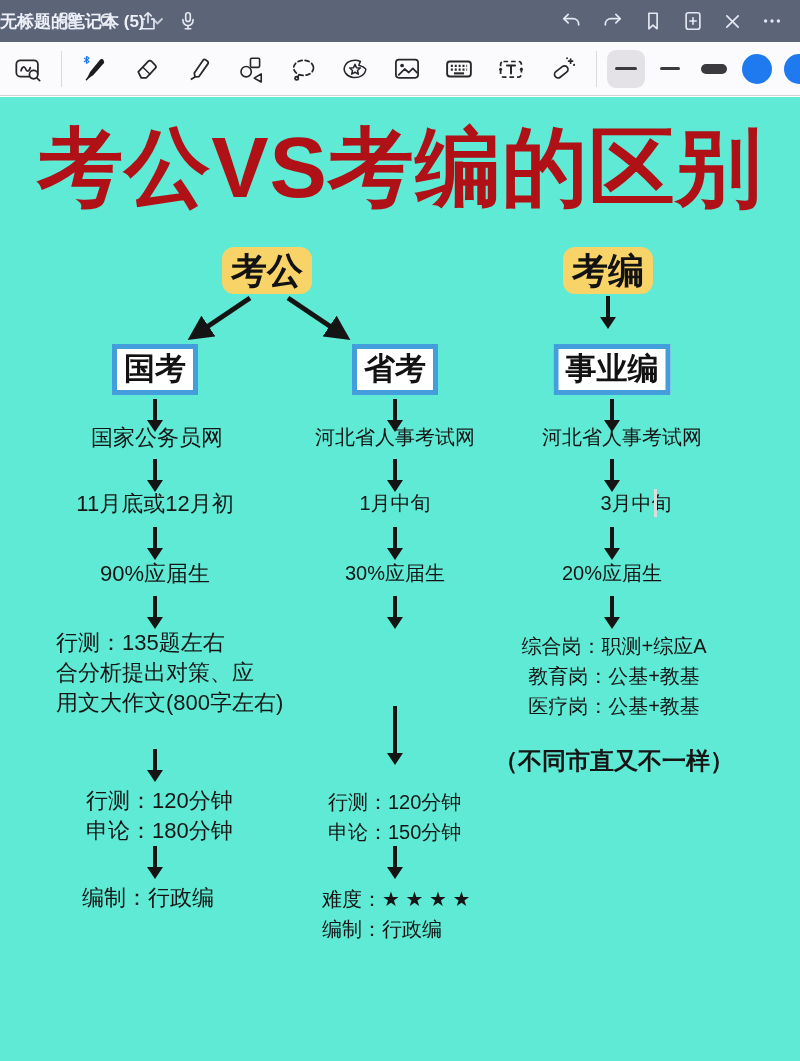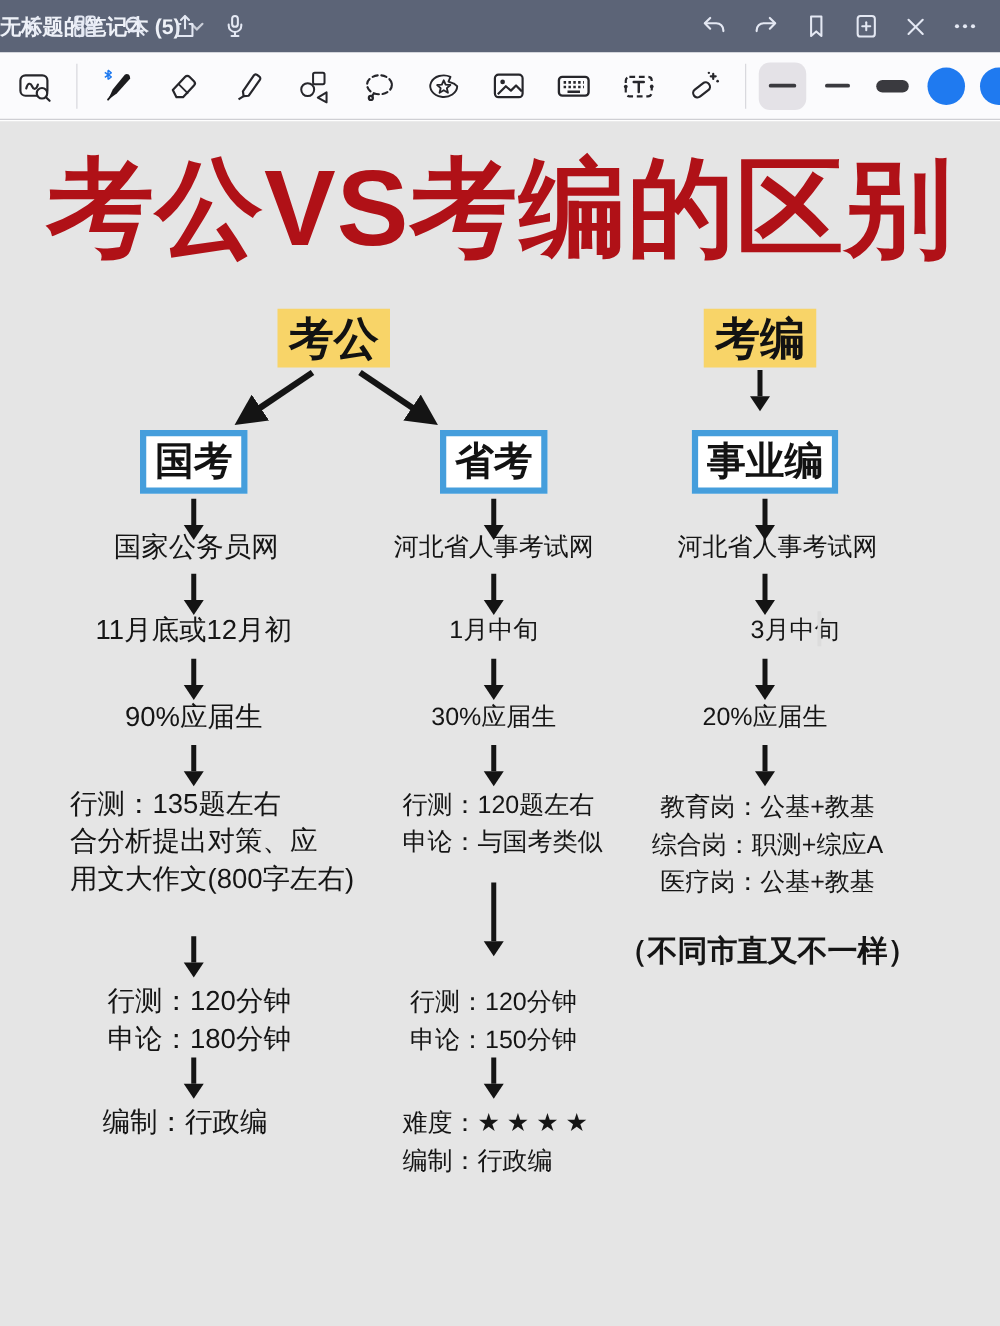--- a/index.html
+++ b/index.html
@@ -27,25 +27,25 @@
   .size-opt{width:38px;height:38px;border-radius:9px;display:flex;align-items:center;justify-content:center;
             background:none;border:none;margin:0 3px;cursor:pointer;flex:0 0 auto;}
   .size-opt.selected{background:#e4e2e7;}
   .bar{background:#3a3a3f;display:block;}
   .bar.thin{width:22px;height:3.5px;border-radius:2px;}
   .bar.med{width:20px;height:3px;border-radius:2px;}
   .bar.thick{width:26px;height:10px;border-radius:6px;}
   .dot{width:30px;height:30px;border-radius:50%;border:none;margin:0 6px;cursor:pointer;flex:0 0 auto;background:#1f7af0;}
 
   
-  .canvas{position:absolute;top:97px;left:0;width:800px;height:964px;background:#e5e5e5;color:#151515;}
+  .canvas{position:absolute;top:97px;left:0;width:800px;height:964px;background:#5eead4;color:#151515;}
   .poster-title{position:absolute;top:22px;left:0;right:0;margin:0;text-align:center;
                 font-size:86px;line-height:1.12;font-weight:800;color:#b01117;letter-spacing:1px;}
   .tag{position:absolute;top:150px;transform:translateX(-50%);background:#f8d468;color:#121212;
-       font-size:36px;font-weight:700;line-height:1.2;padding:2px 9px;white-space:nowrap;}
+       font-size:36px;font-weight:700;line-height:1.2;padding:2px 9px;white-space:nowrap;border-radius:12px;}
   .bluebox{position:absolute;top:247px;transform:translateX(-50%);background:#fff;border:5px solid #459edc;
            font-size:31px;font-weight:700;line-height:1.25;padding:1px 7px;color:#121212;white-space:nowrap;}
   .arrow{position:absolute;transform:translateX(-50%);display:flex;flex-direction:column;align-items:center;}
   .arrow .shaft{width:3.5px;height:21px;background:#141414;}
   .arrow .head{width:0;height:0;border-left:8px solid transparent;border-right:8px solid transparent;
                border-top:12px solid #141414;}
   .arrow.tall .shaft{height:47px;}
   .step{position:absolute;transform:translateX(-50%);white-space:nowrap;font-size:22px;font-weight:500;}
   .step.fs20{font-size:20px;}
   .tblock{position:absolute;font-size:22px;font-weight:500;line-height:30px;white-space:nowrap;}
@@ -333,27 +333,23 @@
     <div class="arrow" style="left:612px;top:499px">
         <i class="shaft"></i>
         <i class="head"></i>
       </div>
 
     <div class="tblock" style="left:56px;top:531px">
       <div>行测：135题左右</div>
       <div>合分析提出对策、应</div>
       <div>用文大作文(800字左右)</div>
     </div>
-    <div class="tblock fs20" style="left:322px;top:532px">
-      <div>行测：120题左右</div>
-      <div>申论：与国考类似</div>
-    </div>
     <div class="tblock fs20 centered" style="left:614px;top:534px">
+      <div>综合岗：职测+综应A</div>
       <div>教育岗：公基+教基</div>
-      <div>综合岗：职测+综应A</div>
       <div>医疗岗：公基+教基</div>
     </div>
 
     <div class="note-line" style="left:614px;top:648px">（不同市直又不一样）</div>
 
     <div class="arrow" style="left:155px;top:652px">
         <i class="shaft"></i>
         <i class="head"></i>
       </div>
     <div class="arrow tall" style="left:395px;top:609px">

